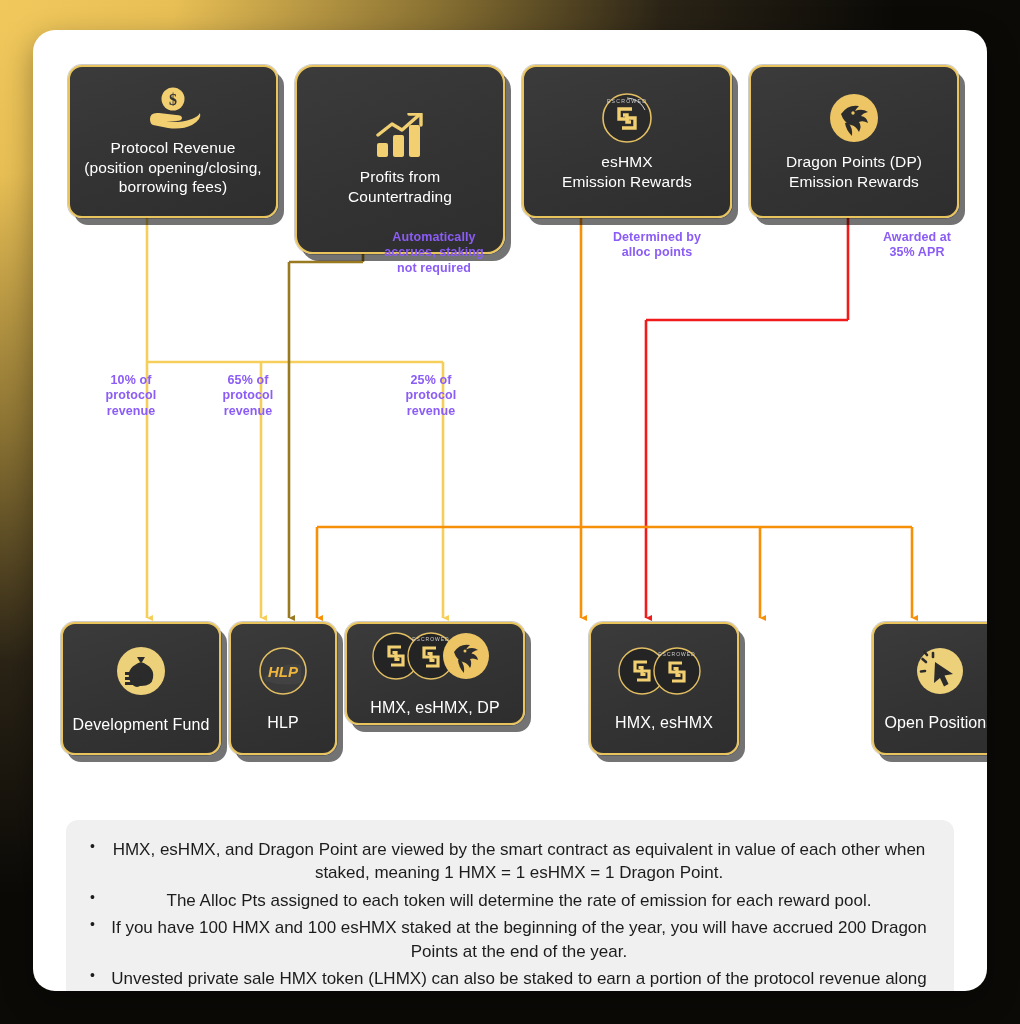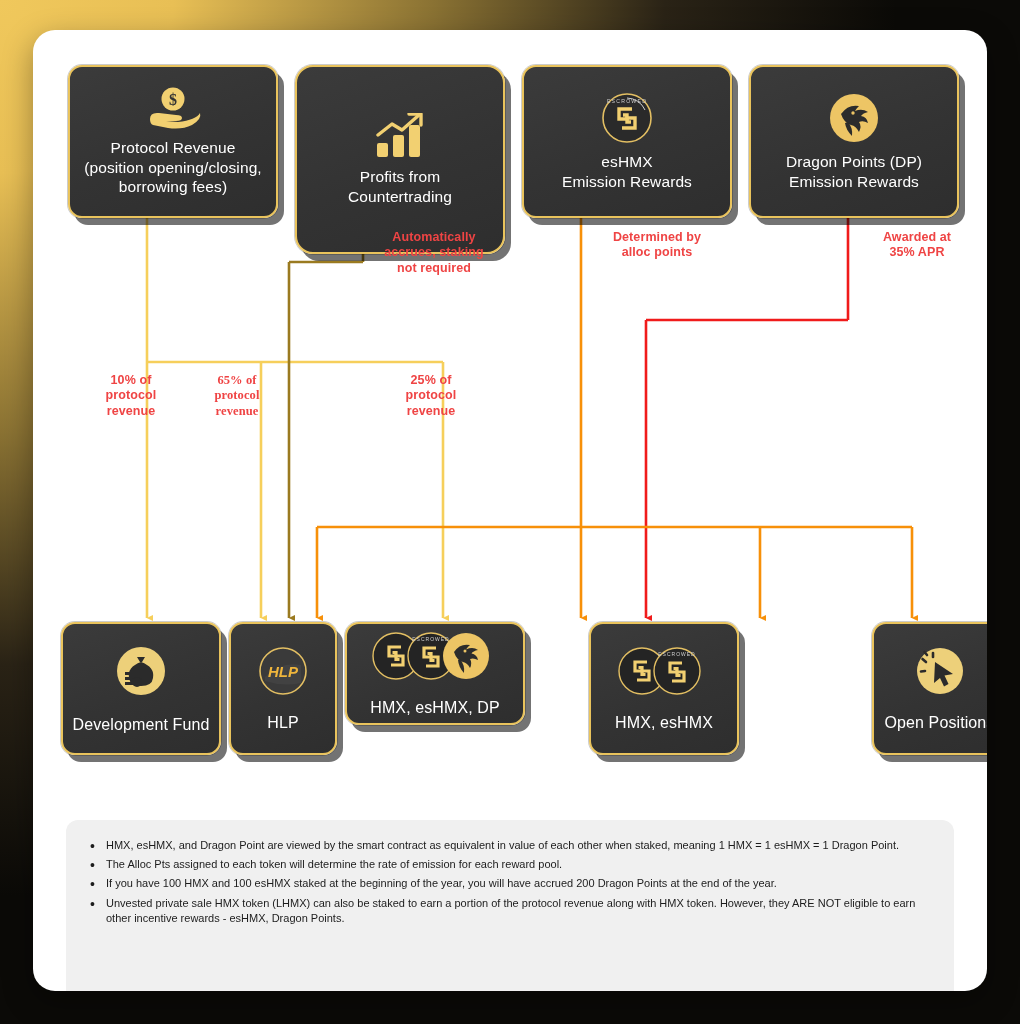--- a/index.html
+++ b/index.html
@@ -35,34 +35,34 @@
   .card .lbl{
     font-size:15.5px;font-weight:400;line-height:1.28;letter-spacing:.1px;
     padding:0 8px;white-space:pre-line;
   }
   .card.top .lbl{font-size:15.5px;}
   .card.bottom .lbl{font-size:16px;margin-top:6px;}
   .iconwrap{display:flex;align-items:center;justify-content:center;margin-bottom:8px;}
 
   
   .note{
-    position:absolute;color:#ef4444;font-size:12.5px;font-weight:700;
+    position:absolute;color:#8b5cf6;font-size:12.5px;font-weight:700;
     line-height:1.22;text-align:center;white-space:pre-line;letter-spacing:.1px;
   }
 
   
   .footer{
     position:absolute;left:33px;top:790px;width:888px;height:190px;
     background:#f0f0f0;border-radius:12px;padding:18px 22px 16px 22px;
     box-sizing:border-box;
   }
   .footer ul{margin:0;padding:0;list-style:none;}
   .footer li{
     position:relative;padding-left:18px;margin-bottom:4px;
-    font-size:11px;line-height:1.38;color:#1c1c1c;
+    font-size:17px;line-height:1.38;color:#1c1c1c;text-align:center;
   }
   .footer li:before{
     content:"\2022";position:absolute;left:2px;top:-1px;font-size:14px;color:#1c1c1c;
   }
 </style>
 </head>
 <body>
 
 <div class="frame">
   <div class="panel">
@@ -168,21 +168,21 @@
 accrues, staking
 not required</div>
       <div class="note" style="left:556px;top:200px;width:136px;">Determined by
 alloc points</div>
       <div class="note" style="left:824px;top:200px;width:120px;">Awarded at
 35% APR</div>
 
       <div class="note" style="left:35px;top:343px;width:126px;">10% of
 protocol
 revenue</div>
-      <div class="note" style="left:141px;top:343px;width:126px;font-family:Liberation Serif, serif;">65% of
+      <div class="note" style="left:152px;top:343px;width:126px;">65% of
 protocol
 revenue</div>
       <div class="note" style="left:335px;top:343px;width:126px;">25% of
 protocol
 revenue</div>
 
       <div class="card bottom" style="left:28px;top:592px;width:160px;height:133px;">
         <div class="iconwrap">
           <svg width="60" height="60" viewBox="0 0 60 60">
             <circle cx="30" cy="30" r="24" fill="#edd07a"></circle>

